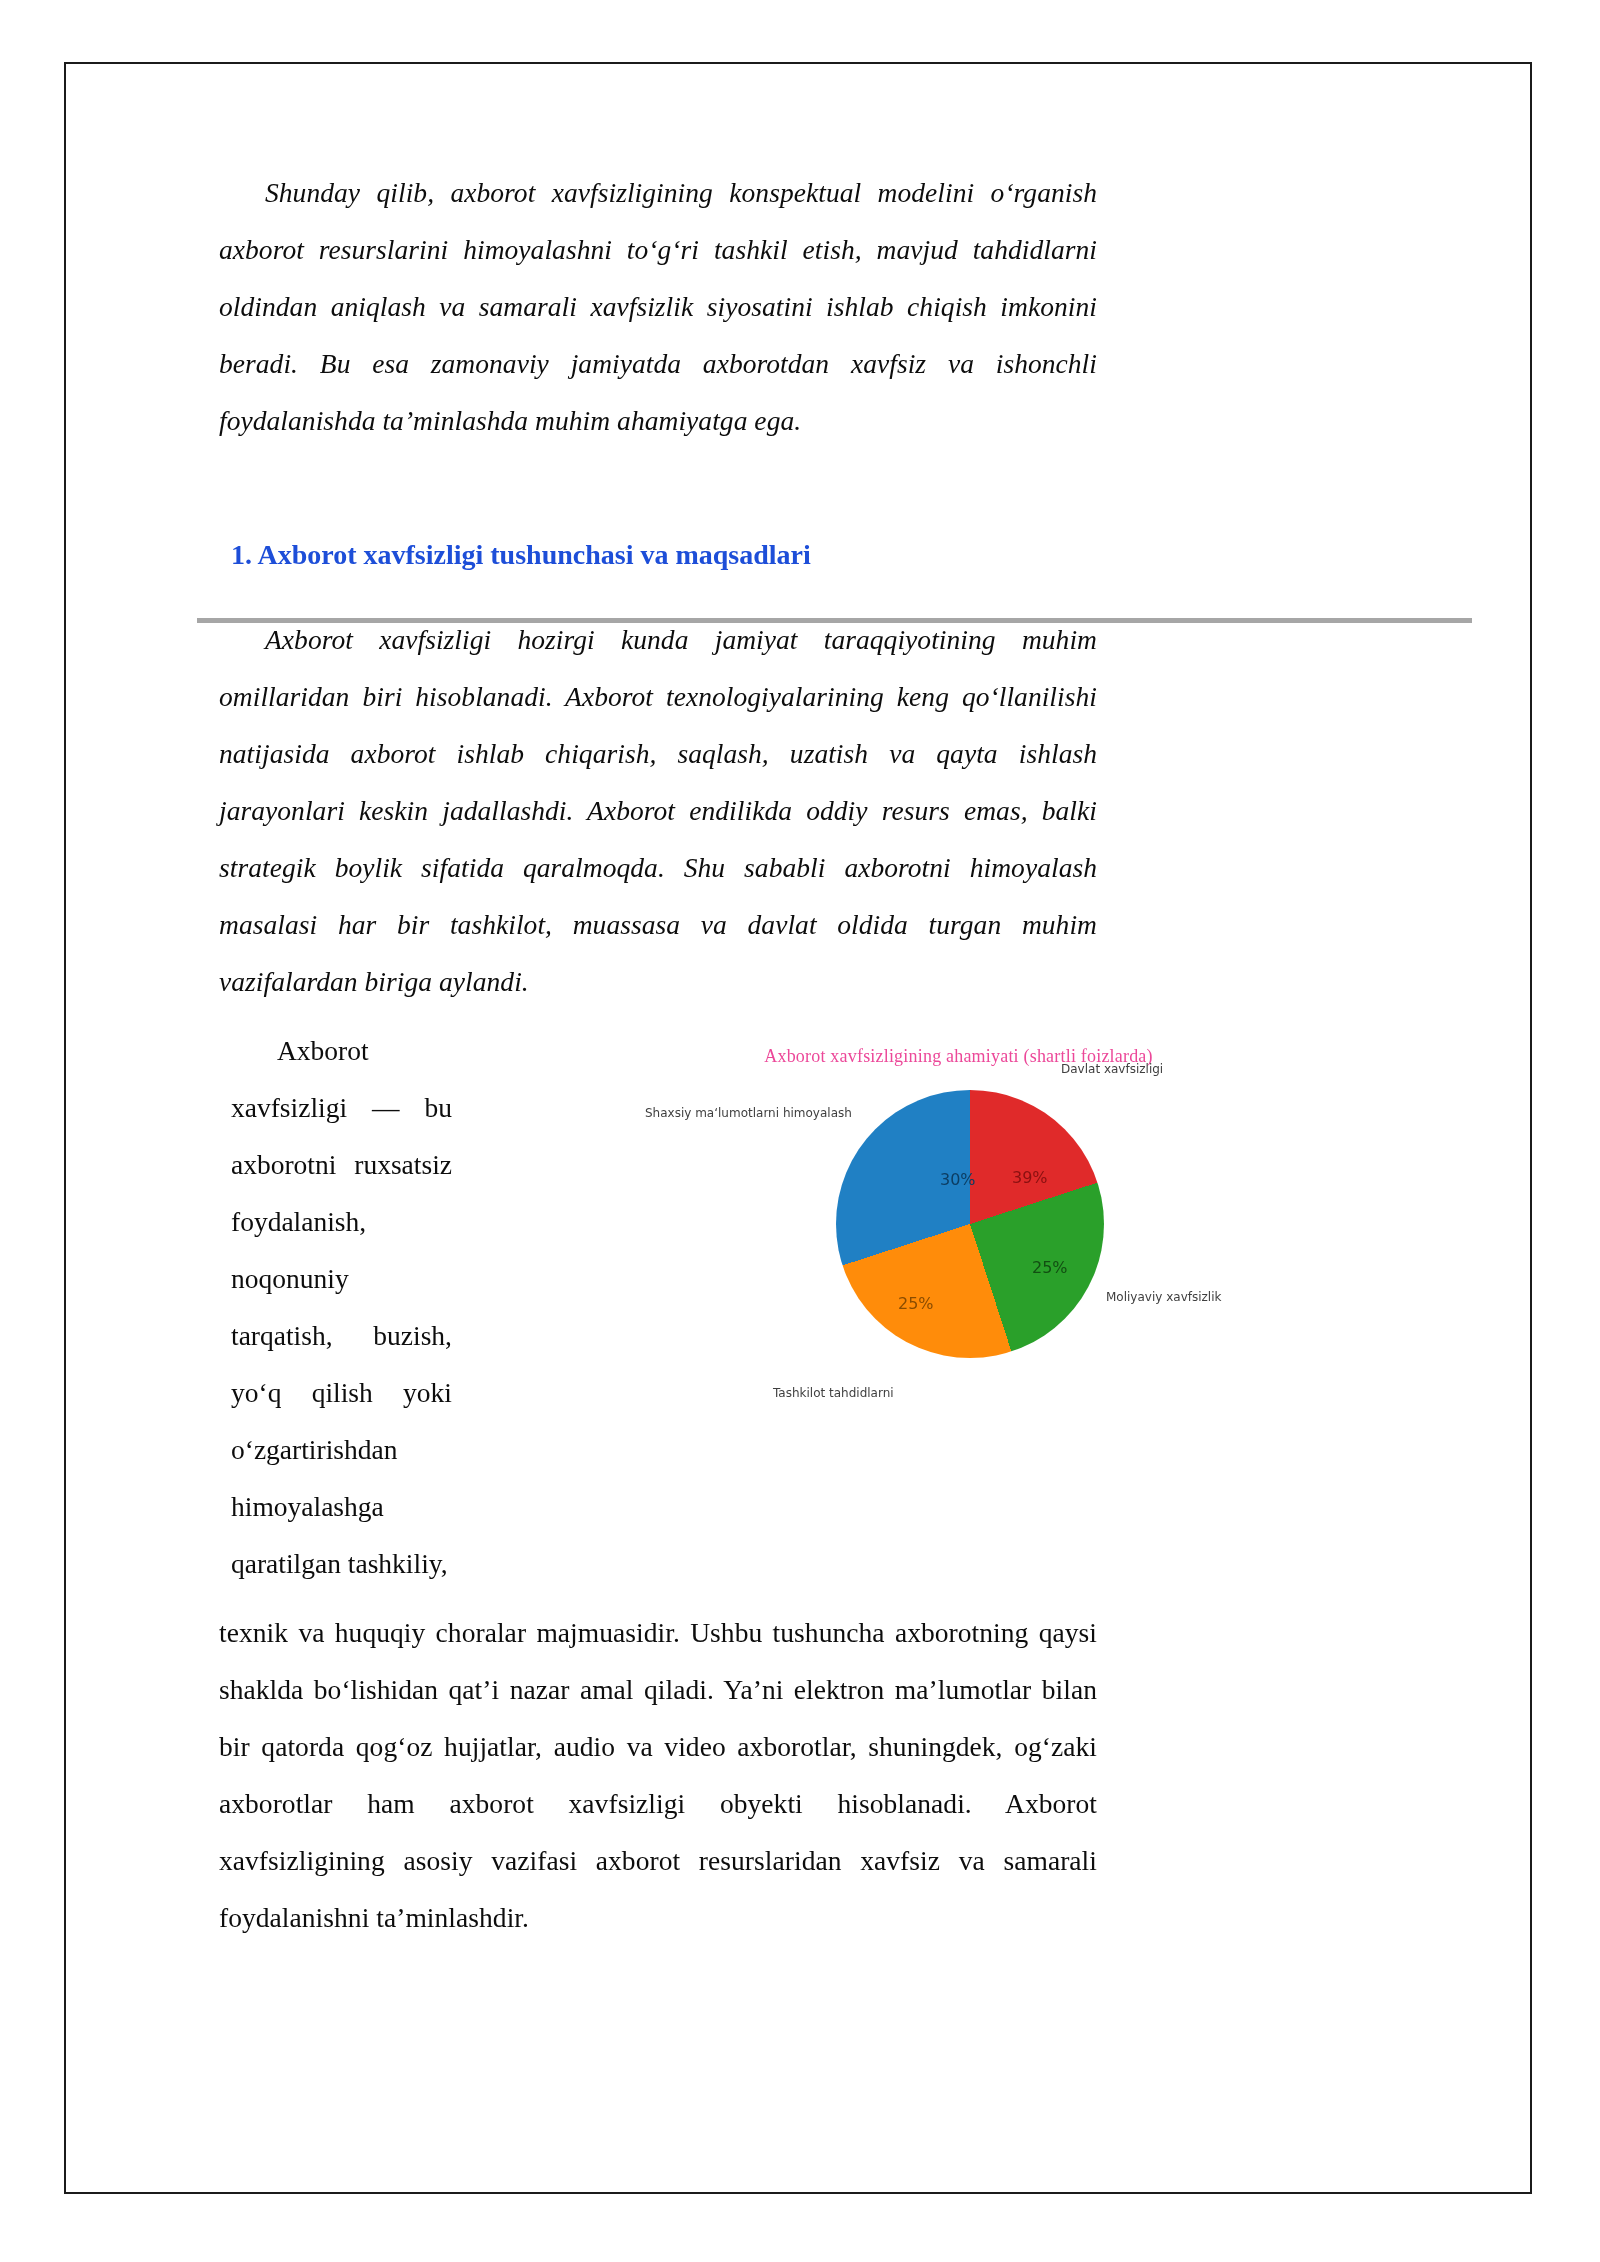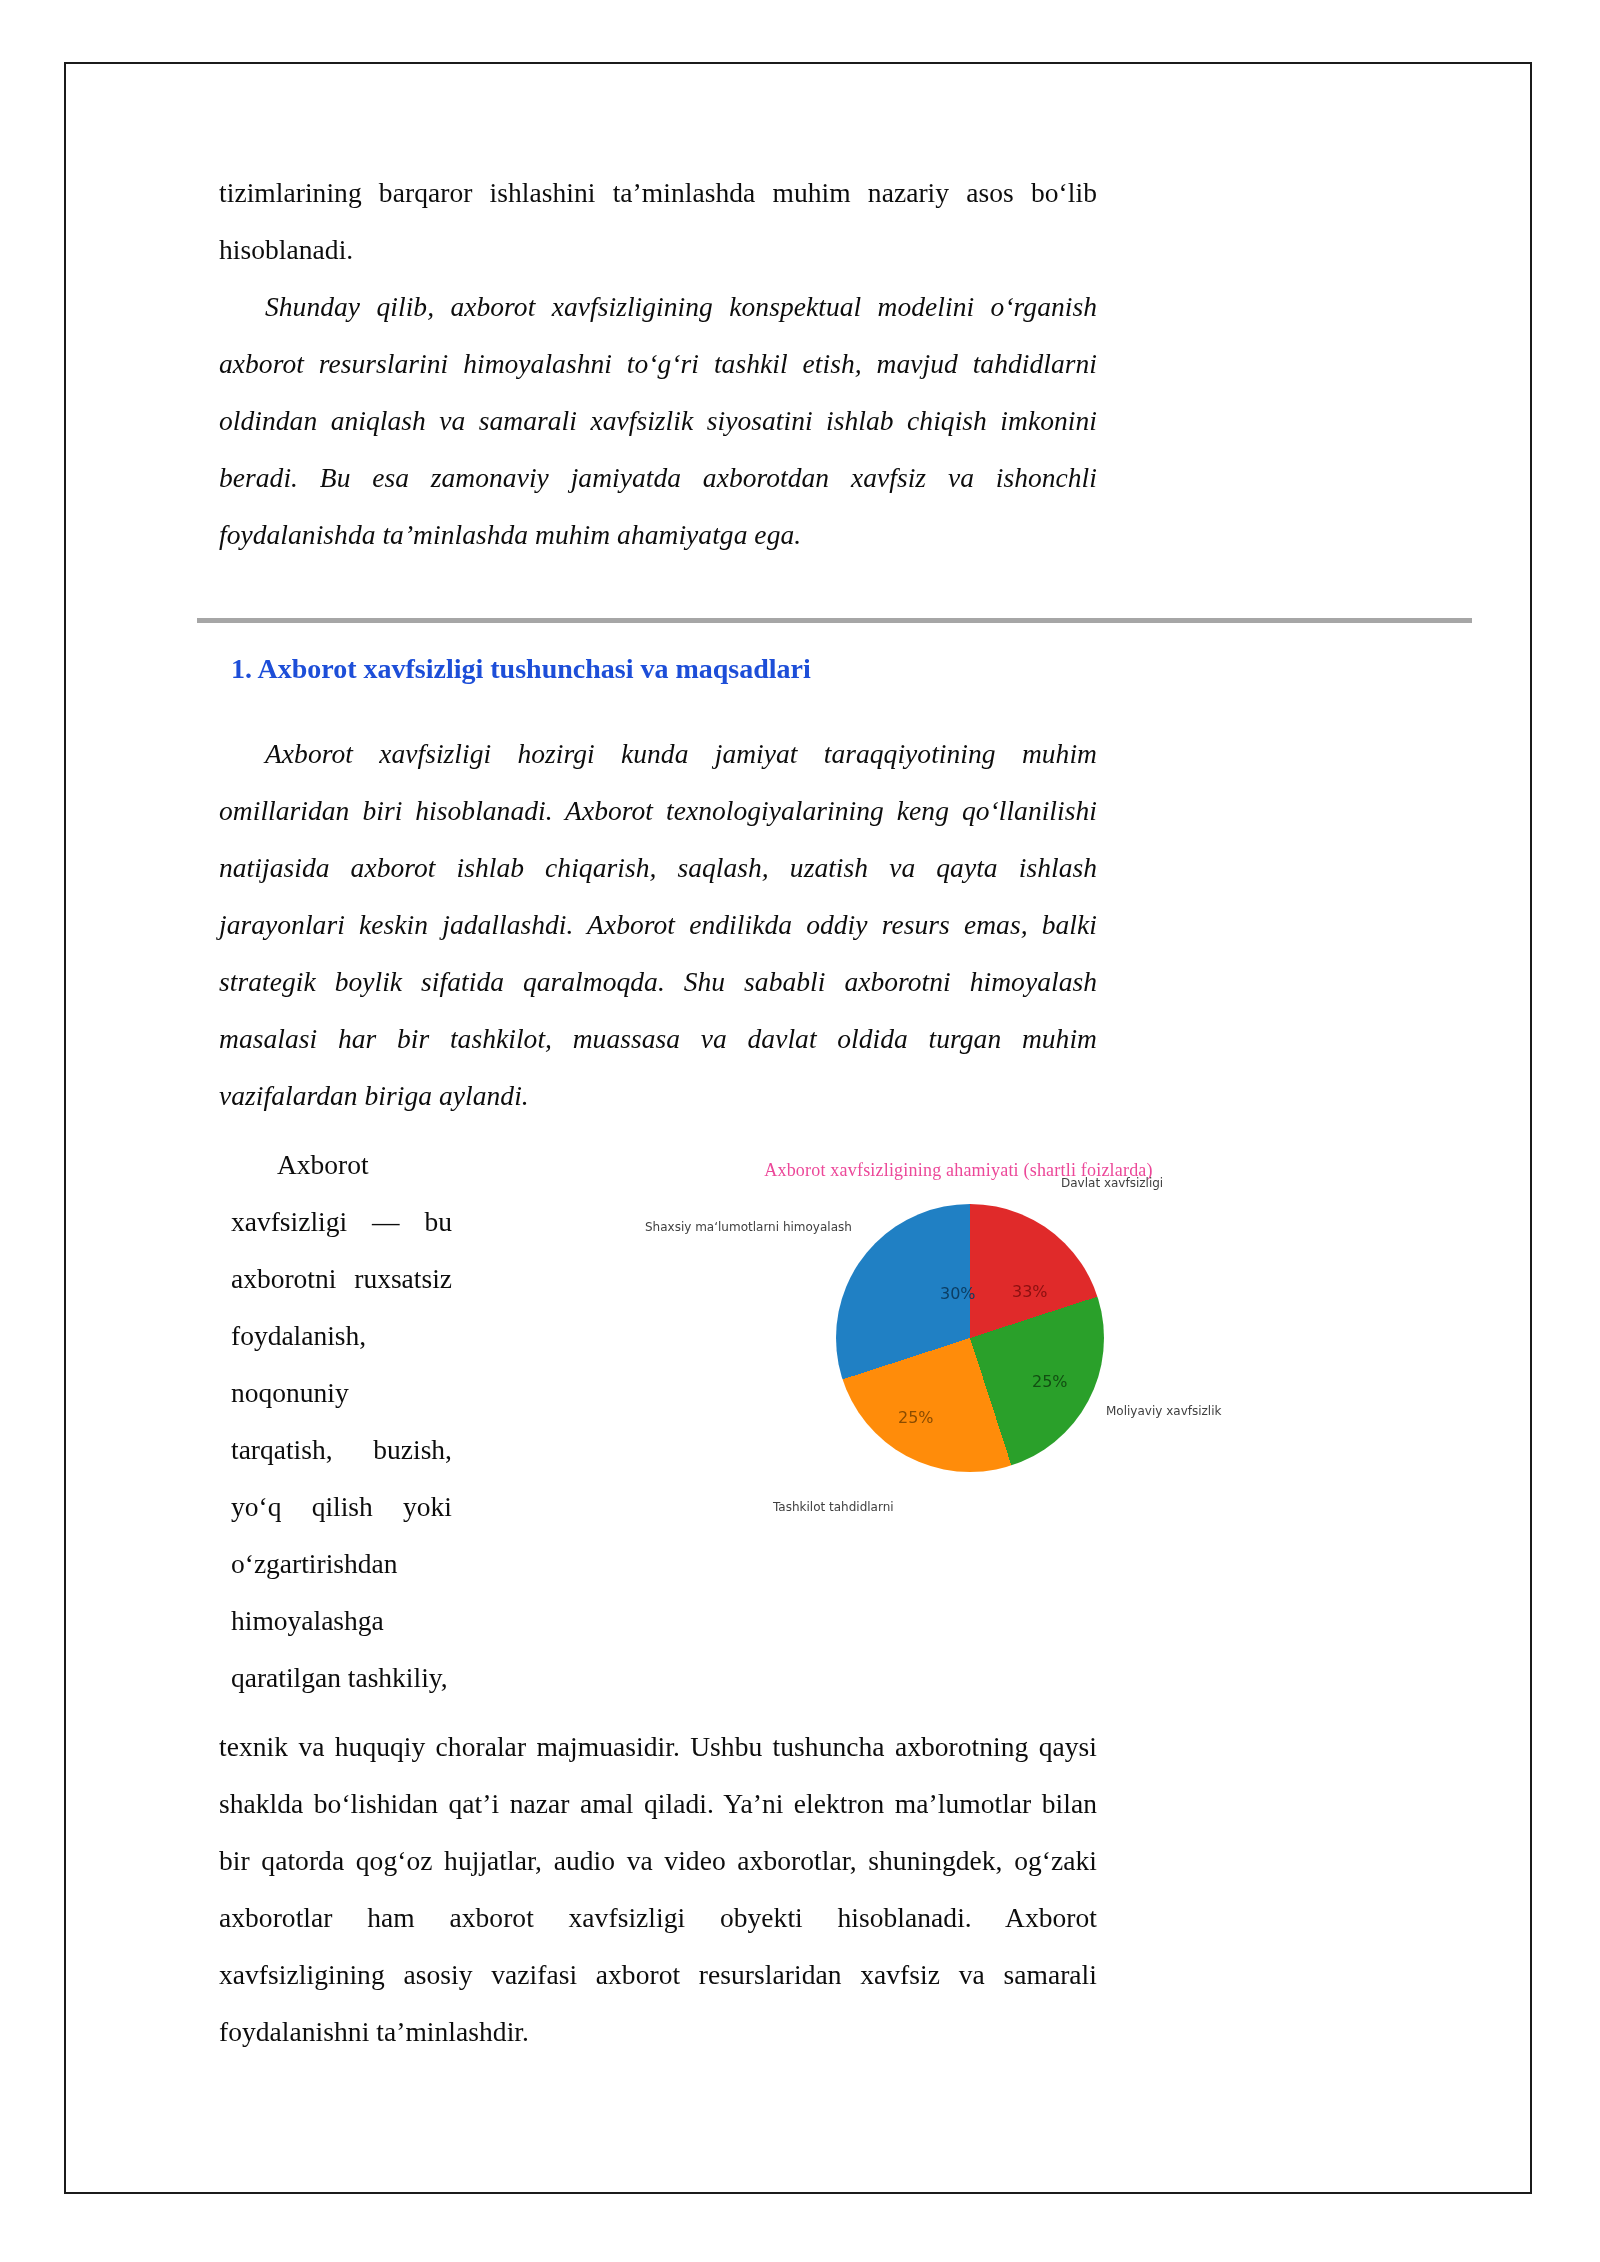--- a/index.html
+++ b/index.html
@@ -139,21 +139,20 @@
     clear: both;
   }
 </style>
 </head>
 <body>
 
 <div id="page-frame">
 
   <div id="content">
 
-    <p class="body-text">tizimlarining barqaror ishlashini ta’minlashda muhim nazariy asos bo‘lib hisoblanadi.</p>
 
     <p class="body-text indent">Shunday qilib, axborot xavfsizligining konspektual modelini o‘rganish axborot resurslarini himoyalashni to‘g‘ri tashkil etish, mavjud tahdidlarni oldindan aniqlash va samarali xavfsizlik siyosatini ishlab chiqish imkonini beradi. Bu esa zamonaviy jamiyatda axborotdan xavfsiz va ishonchli foydalanishda ta’minlashda muhim ahamiyatga ega.</p>
 
     <div style="height:74px;"></div>
 
     <h2 class="section-heading">1. Axborot xavfsizligi tushunchasi va maqsadlari</h2>
 
     <div style="height:24px;"></div>
 
     <p class="body-text indent">Axborot xavfsizligi hozirgi kunda jamiyat taraqqiyotining muhim omillaridan biri hisoblanadi. Axborot texnologiyalarining keng qo‘llanilishi natijasida axborot ishlab chiqarish, saqlash, uzatish va qayta ishlash jarayonlari keskin jadallashdi. Axborot endilikda oddiy resurs emas, balki strategik boylik sifatida qaralmoqda. Shu sababli axborotni himoyalash masalasi har bir tashkilot, muassasa va davlat oldida turgan muhim vazifalardan biriga aylandi.</p>
@@ -164,21 +163,21 @@
         <p class="indent">Axborot xavfsizligi — bu axborotni ruxsatsiz foydalanish, noqonuniy tarqatish, buzish, yo‘q qilish yoki o‘zgartirishdan himoyalashga qaratilgan tashkiliy,</p>
       </div>
 
       <div id="chart">
 
         <div id="chart-title">Axborot xavfsizligining ahamiyati (shartli foizlarda)</div>
 
         <div id="pie-wrap">
           <div id="pie" style="background: conic-gradient(rgb(224, 42, 42) 0deg, rgb(224, 42, 42) 72deg, rgb(42, 160, 42) 72deg, rgb(42, 160, 42) 162deg, rgb(255, 140, 10) 162deg, rgb(255, 140, 10) 252deg, rgb(32, 128, 196) 252deg, rgb(32, 128, 196) 360deg);"></div>
 
-          <span class="slice-pct" id="pct-0" style="left:176px; top:78px; color:#8a1010;">33%</span>
+          <span class="slice-pct" id="pct-0" style="left:176px; top:78px; color:#8a1010;">39%</span>
 
           <span class="slice-pct" id="pct-1" style="left:196px; top:168px; color:#124e12;">25%</span>
 
           <span class="slice-pct" id="pct-2" style="left:62px; top:204px; color:#8a4c00;">25%</span>
 
           <span class="slice-pct" id="pct-3" style="left:56px; top:80px; color:#0c3d63;margin-left:48px;">30%</span>
         </div>
 
         <span class="cat-label" style="left:395px; top:52px;">Davlat xavfsizligi</span>
 

